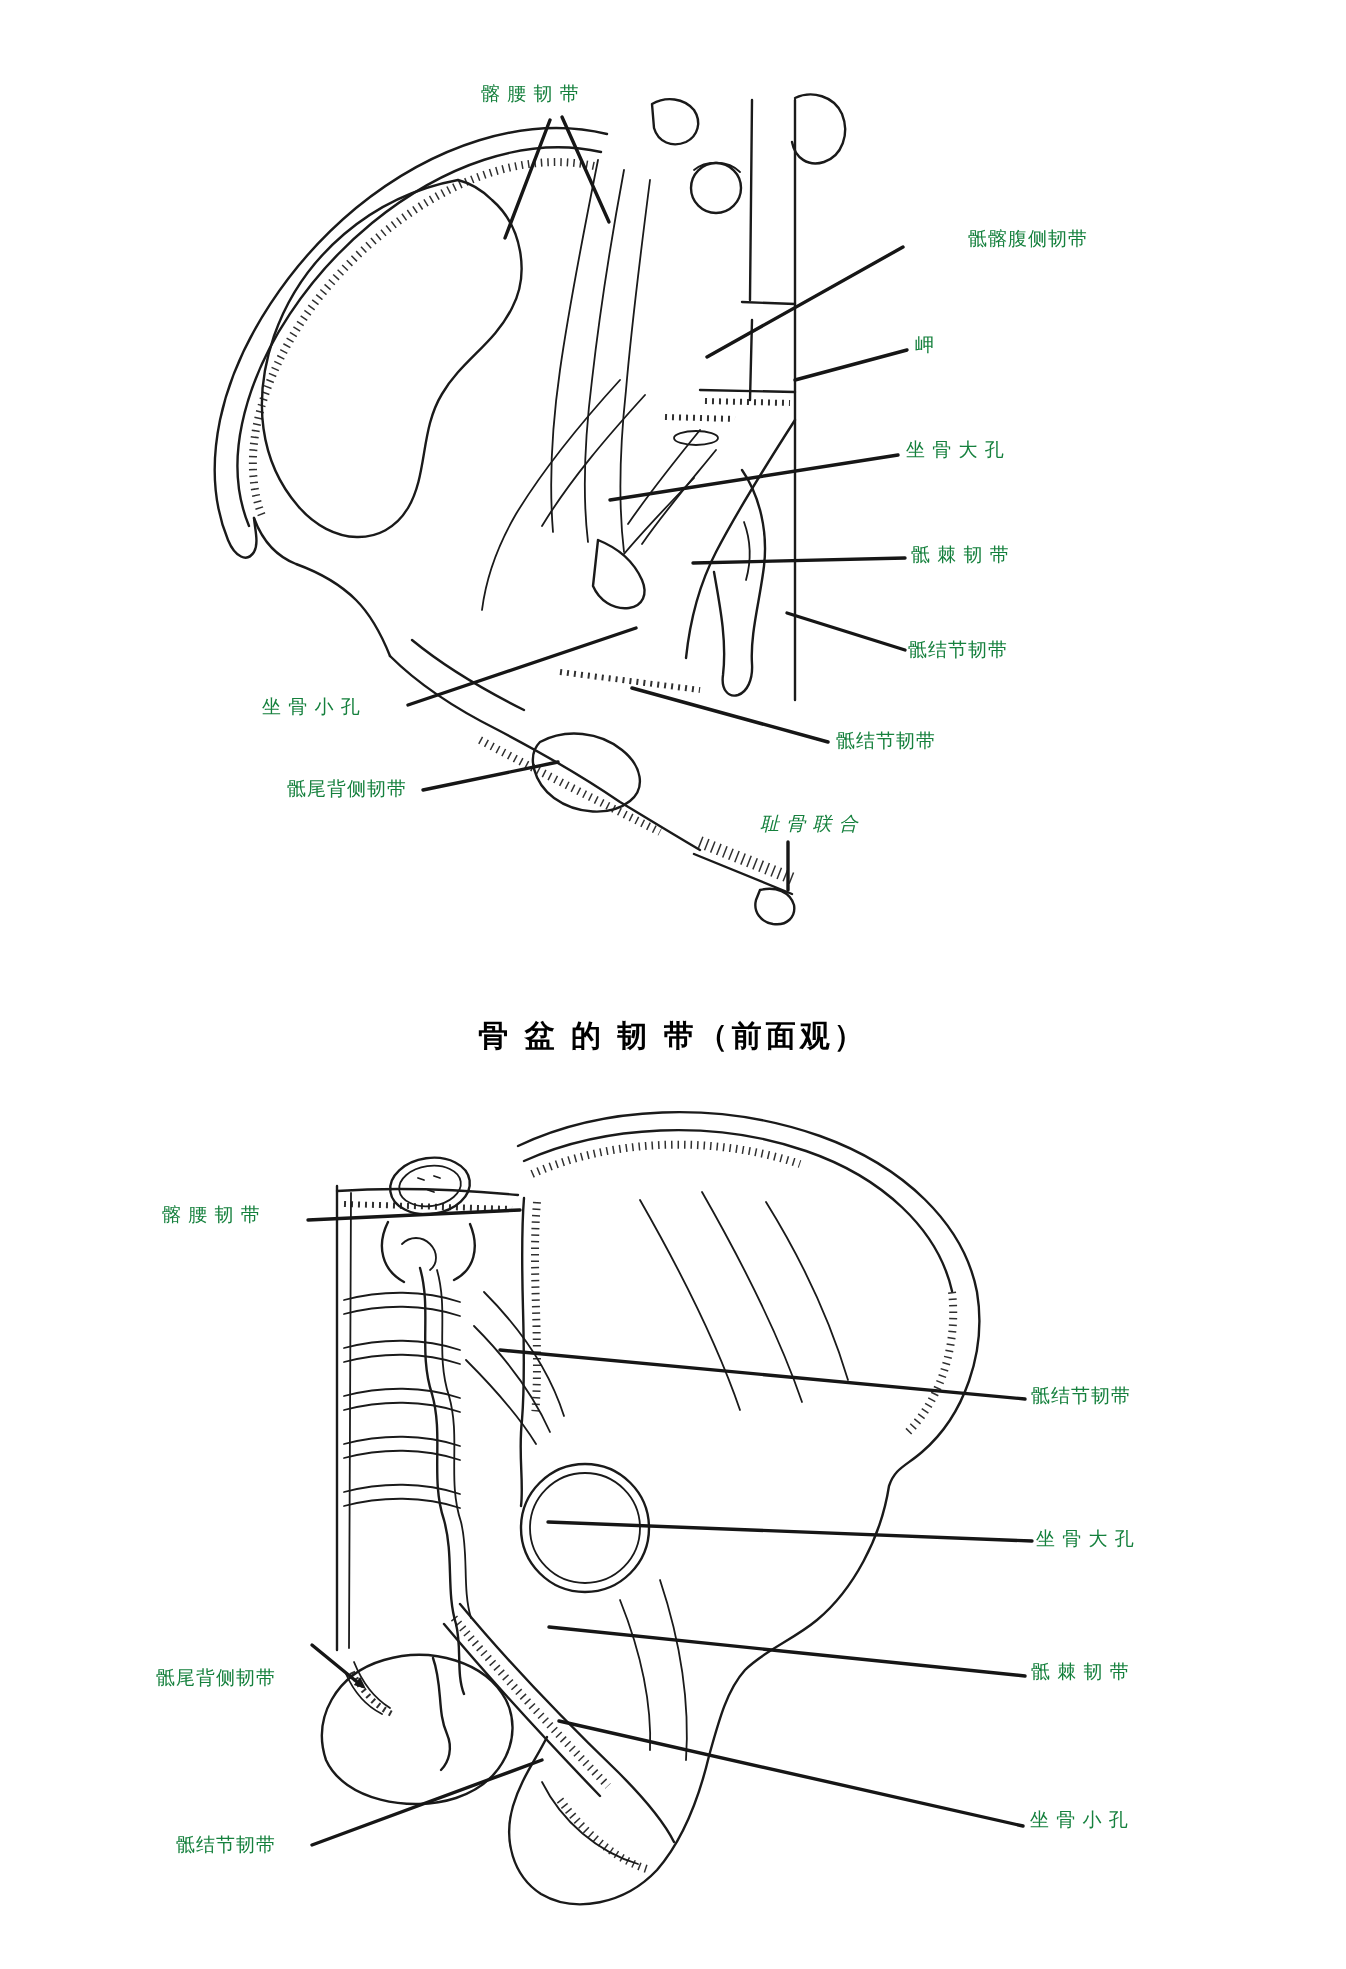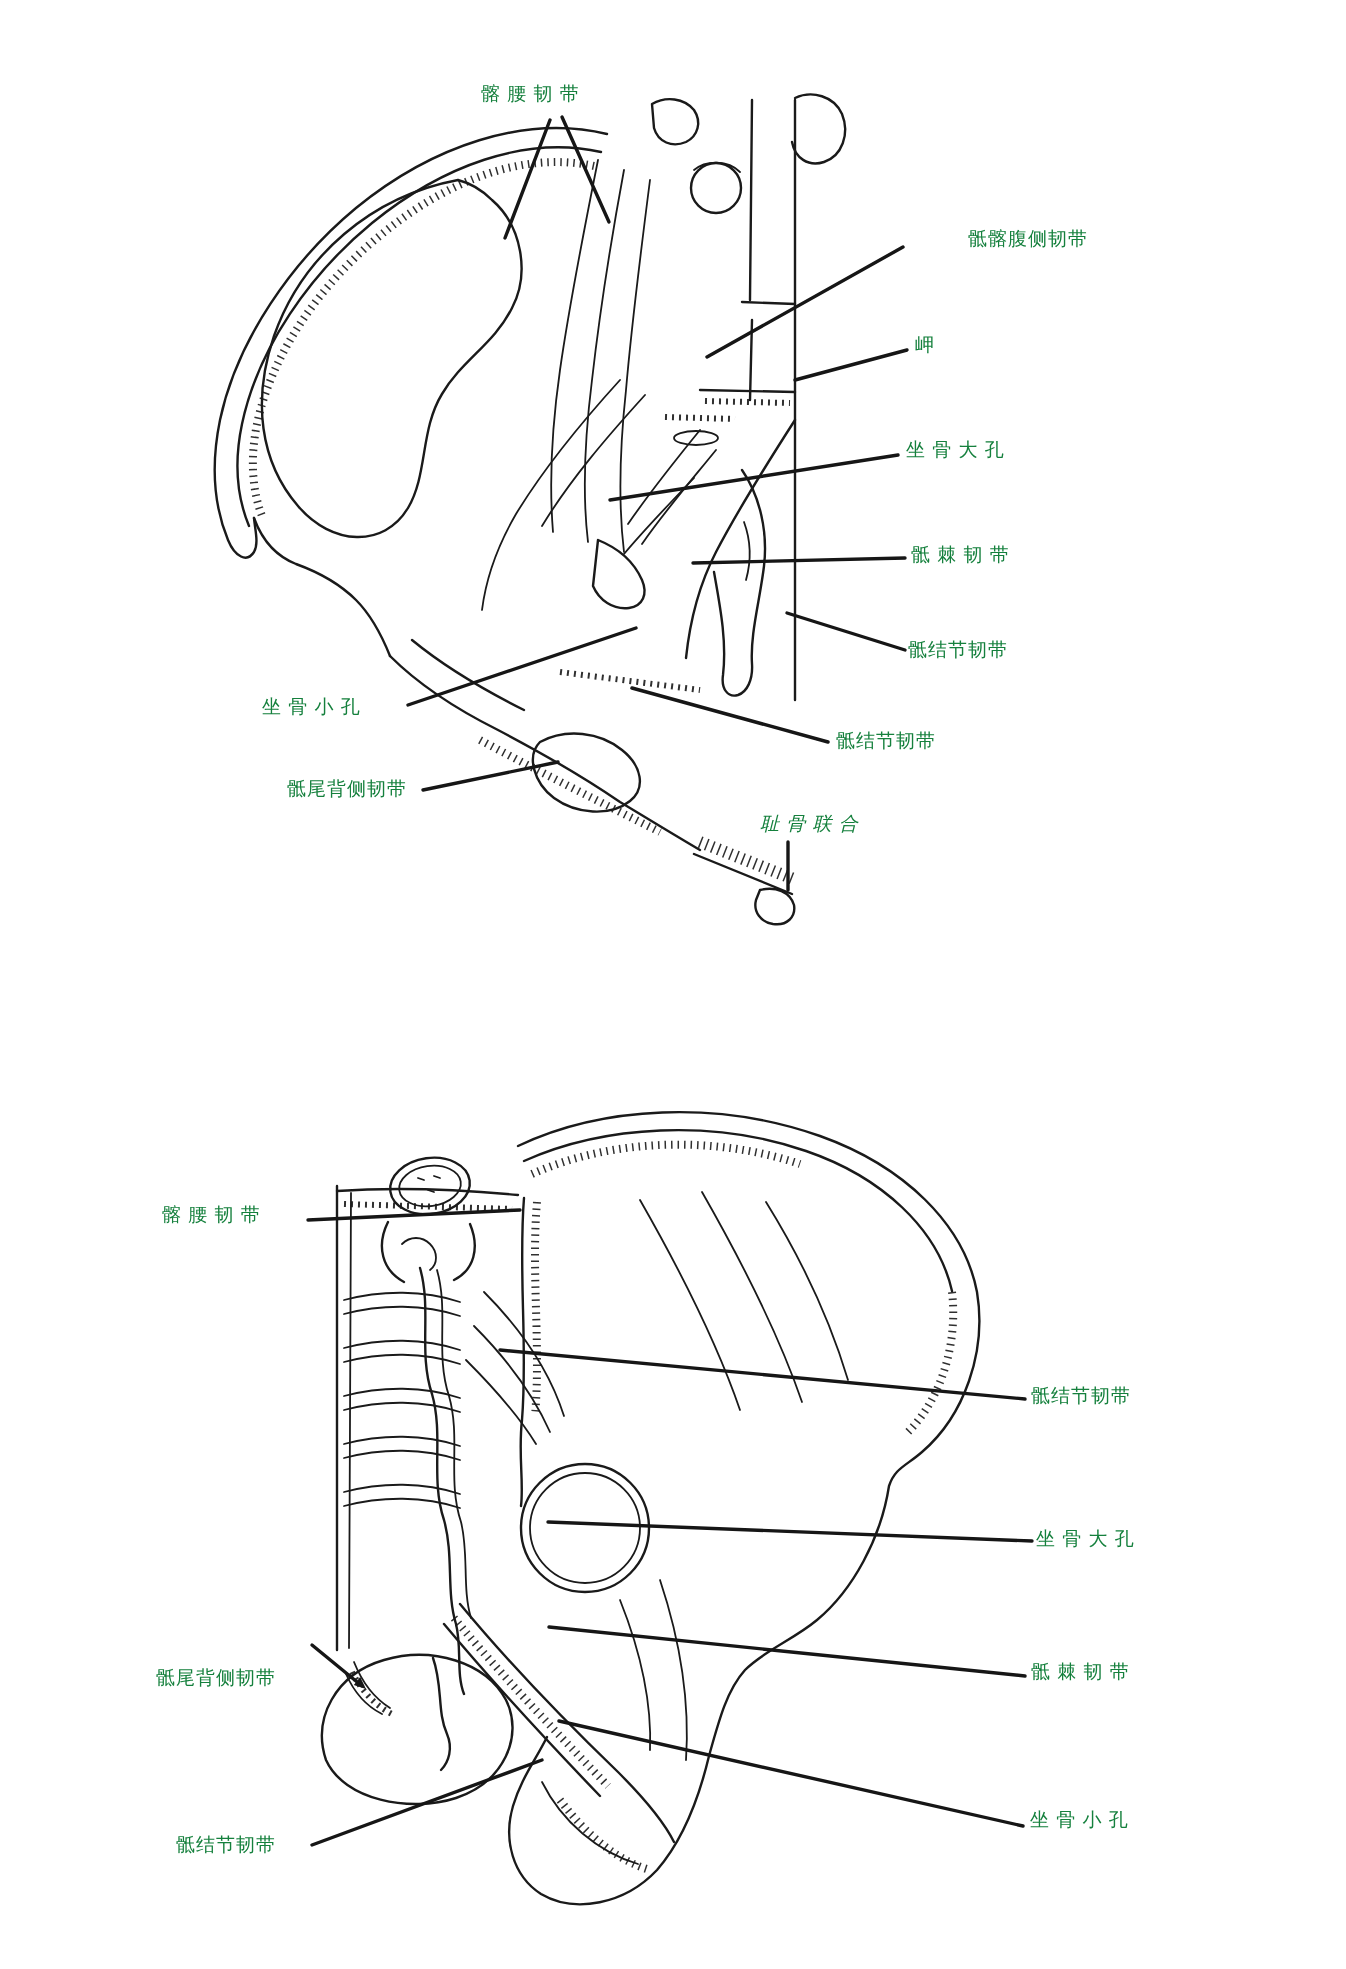--- a/index.html
+++ b/index.html
@@ -189,20 +189,21 @@
   <div class="label" style="left:952px;top:229px;margin-left:16px;">骶髂腹侧韧带</div>
   <div class="label" style="left:915px;top:335px;">岬</div>
   <div class="label" style="left:906px;top:440px;">坐 骨 大 孔</div>
   <div class="label" style="left:911px;top:545px;">骶 棘 韧 带</div>
   <div class="label" style="left:908px;top:640px;">骶结节韧带</div>
   <div class="label" style="left:262px;top:697px;">坐 骨 小 孔</div>
   <div class="label" style="left:836px;top:731px;">骶结节韧带</div>
   <div class="label" style="left:287px;top:779px;">骶尾背侧韧带</div>
   <div class="label" style="left:760px;top:814px;font-style:italic;">耻 骨 联 合</div>
 
+  <div class="caption">骨 盆 的 韧 带（前面观）</div>
 
   <div class="label" style="left:162px;top:1205px;">髂 腰 韧 带</div>
   <div class="label" style="left:1031px;top:1386px;">骶结节韧带</div>
   <div class="label" style="left:1036px;top:1529px;">坐 骨 大 孔</div>
   <div class="label" style="left:156px;top:1632px;margin-top:36px;">骶尾背侧韧带</div>
   <div class="label" style="left:1031px;top:1662px;">骶 棘 韧 带</div>
   <div class="label" style="left:1030px;top:1810px;">坐 骨 小 孔</div>
   <div class="label" style="left:176px;top:1835px;">骶结节韧带</div>
 
 </div>

